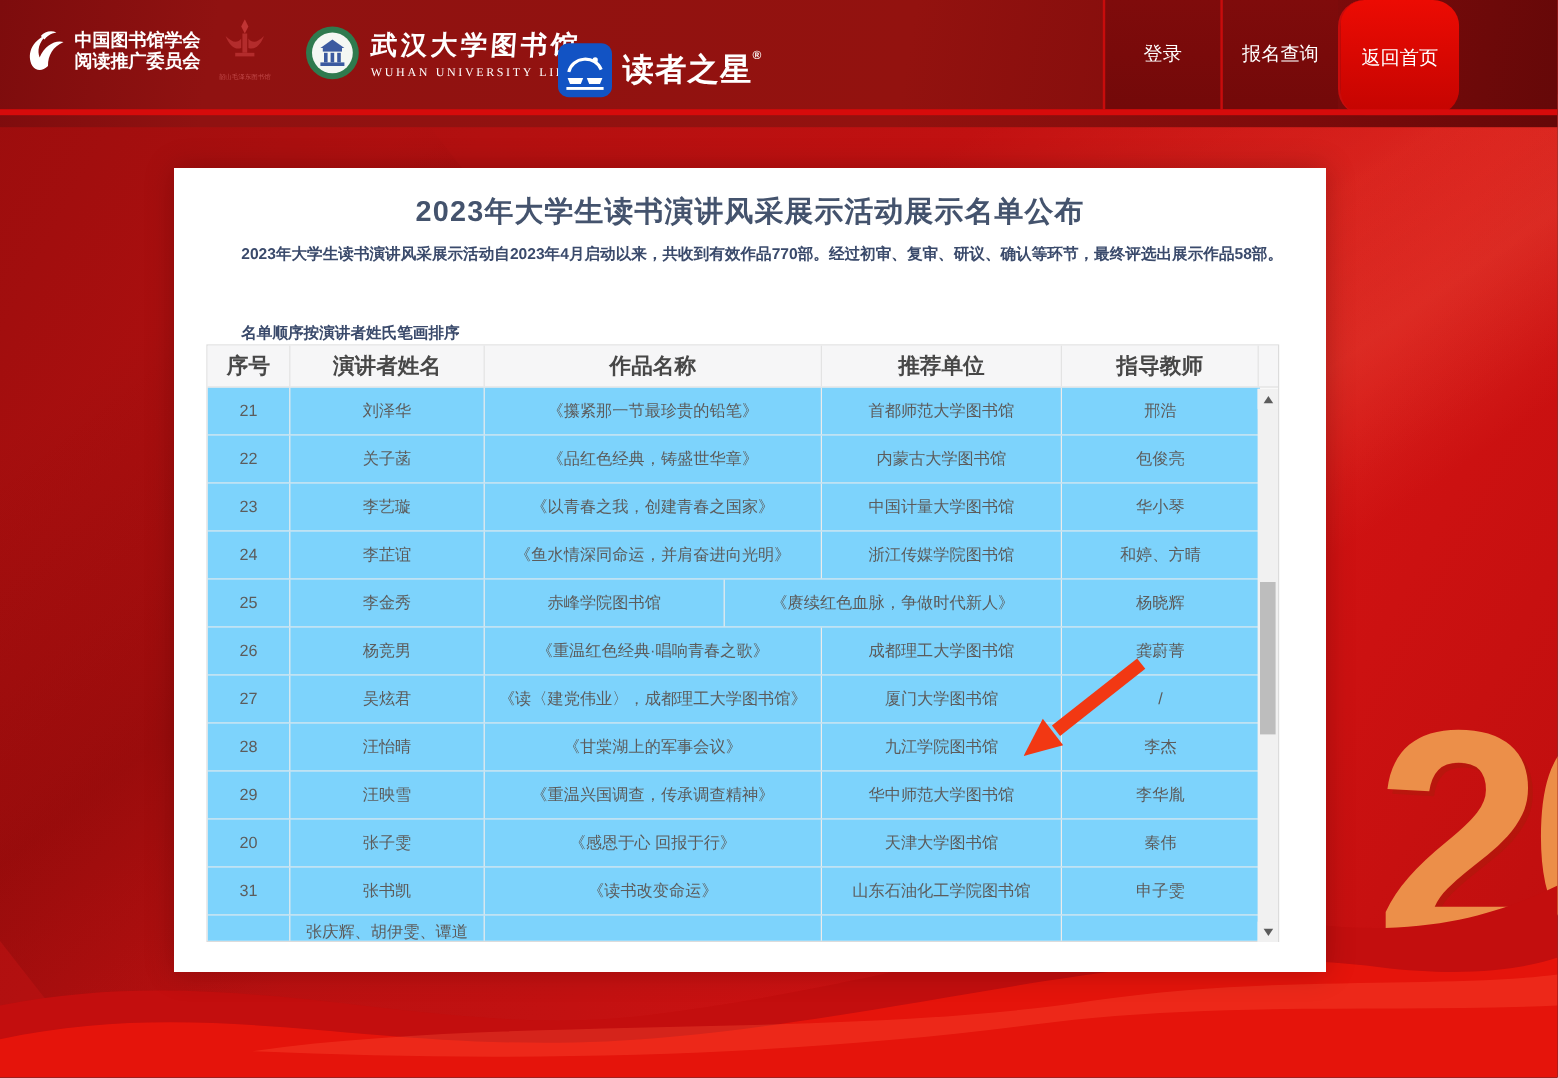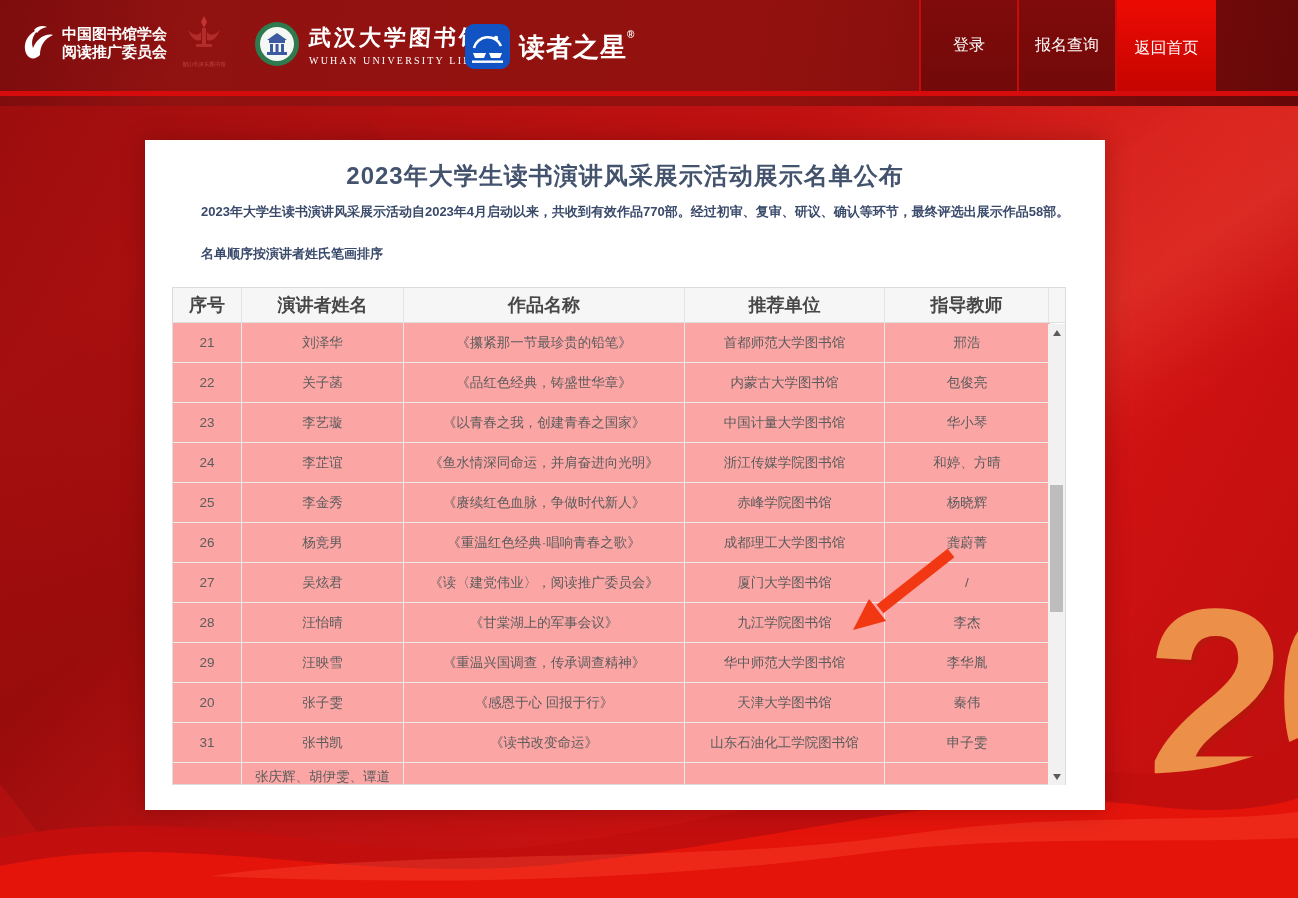--- a/index.html
+++ b/index.html
@@ -31,49 +31,49 @@
   .clsa{left:20px;top:24px;}
   .clsa-text{color:#fff;font-weight:bold;font-size:15px;line-height:18px;margin-left:6px;}
   .shao{left:180px;top:16px;flex-direction:column;align-items:center;}
   .shao-cap{color:#c04848;font-size:6px;margin-top:2px;white-space:nowrap;transform:scale(.9);}
   .whu{left:253px;top:20px;}
   .whu-text{margin-left:8px;color:#fff;}
   .whu-cn{font-family:"Liberation Serif","DejaVu Serif",serif;font-size:22px;font-weight:bold;
     letter-spacing:3px;transform:skewX(-4deg);white-space:nowrap;}
   .whu-en{font-family:"Liberation Serif","DejaVu Serif",serif;font-size:10px;letter-spacing:2.2px;
     margin-top:2px;white-space:nowrap;}
-  .rstar{left:465px;top:24px;}
+  .rstar{left:465px;top:36px;}
   .rstar-icon{width:45px;height:45px;border-radius:9px;background:#1253c4;position:relative;flex:none;}
   .rstar-text{color:#fff;font-size:26px;font-weight:600;margin-left:9px;letter-spacing:1px;white-space:nowrap;}
   .rstar-reg{color:#fff;font-size:10px;vertical-align:18px;}
 
   .main-nav{position:absolute;left:919px;top:0;height:96px;display:flex;z-index:6;}
   .nav-item{width:98px;height:91px;background:linear-gradient(180deg,#7f0b0b,#730909);
     border-left:2px solid #c80c0c;color:#fff;font-size:16px;display:flex;align-items:center;
     justify-content:center;cursor:pointer;}
   .nav-item.active{width:101px;height:96px;border-left:2px solid #c80c0c;
-    background:linear-gradient(180deg,#ec0b03,#c40401);}
+    background:linear-gradient(180deg,#ec0b03,#c40401);border-radius:22px;}
 
   
   .panel{position:absolute;z-index:5;left:145px;top:140px;width:960px;height:670px;background:#ffffff;
     box-shadow:0 0 22px rgba(60,0,0,.30);}
   .panel-title{position:absolute;left:0;right:0;top:20px;text-align:center;
     font-size:24px;font-weight:bold;color:#44536d;letter-spacing:1px;}
   .panel-p{position:absolute;left:30px;right:28px;color:#3a4a6b;font-weight:bold;font-size:13px;line-height:27px;}
   .p1{top:58px;text-indent:2em;}
-  .p2{top:100px;text-indent:2em;}
+  .p2{top:124px;text-indent:2em;}
 
   
   .table-wrap{position:absolute;left:27px;top:147px;width:894px;border:1px solid #dcdcdc;background:#fff;}
   .thead{display:flex;height:35px;background:#f6f6f7;border-bottom:1px solid #e0e0e0;}
   .th{display:flex;align-items:center;justify-content:center;font-size:18px;font-weight:bold;
     color:#474747;border-right:1px solid #e3e3e3;height:100%;}
   .th.cfill{border-right:none;flex:1;}
   .tbody{position:relative;height:461px;overflow:hidden;width:877px;}
-  .tr{display:flex;min-height:40px;border-bottom:1px solid #ebebeb;background:#fca5a5;}
+  .tr{display:flex;min-height:40px;border-bottom:1px solid #ebebeb;background:#7dd3fc;}
   .td{display:flex;align-items:center;justify-content:center;text-align:center;
     font-size:13.5px;color:#5c5c5c;border-right:1px solid #ebebeb;padding:2px 6px;line-height:18px;}
   .tr.partial .td{align-items:flex-start;padding-top:5px;}
   .c0{width:69px;}.c1{width:162px;}.c2{width:281px;}.c3{width:200px;}.c4{width:164px;}
   .td.c4{border-right:none;}
 
   
   .vscroll{position:absolute;right:0;top:36px;width:17px;height:461px;background:#f1f1f1;z-index:2;}
   .scroll-btn{position:absolute;left:0;width:17px;height:17px;background:#f1f1f1;
     display:flex;align-items:center;justify-content:center;cursor:pointer;}
@@ -206,35 +206,35 @@
           <div class="tr">
             <div class="td c0">24</div>
             <div class="td c1">李芷谊</div>
             <div class="td c2">《鱼水情深同命运，并肩奋进向光明》</div>
             <div class="td c3">浙江传媒学院图书馆</div>
             <div class="td c4">和婷、方晴</div>
           </div>
           <div class="tr">
             <div class="td c0">25</div>
             <div class="td c1">李金秀</div>
+            <div class="td c3">赤峰学院图书馆</div>
             <div class="td c2">《赓续红色血脉，争做时代新人》</div>
-            <div class="td c3">赤峰学院图书馆</div>
             <div class="td c4">杨晓辉</div>
           </div>
           <div class="tr">
             <div class="td c0">26</div>
             <div class="td c1">杨竞男</div>
             <div class="td c2">《重温红色经典·唱响青春之歌》</div>
             <div class="td c3">成都理工大学图书馆</div>
             <div class="td c4">龚蔚菁</div>
           </div>
           <div class="tr">
             <div class="td c0">27</div>
             <div class="td c1">吴炫君</div>
-            <div class="td c2">《读〈建党伟业〉，阅读推广委员会》</div>
+            <div class="td c2">《读〈建党伟业〉，成都理工大学图书馆》</div>
             <div class="td c3">厦门大学图书馆</div>
             <div class="td c4">/</div>
           </div>
           <div class="tr">
             <div class="td c0">28</div>
             <div class="td c1">汪怡晴</div>
             <div class="td c2">《甘棠湖上的军事会议》</div>
             <div class="td c3">九江学院图书馆</div>
             <div class="td c4">李杰</div>
           </div>

